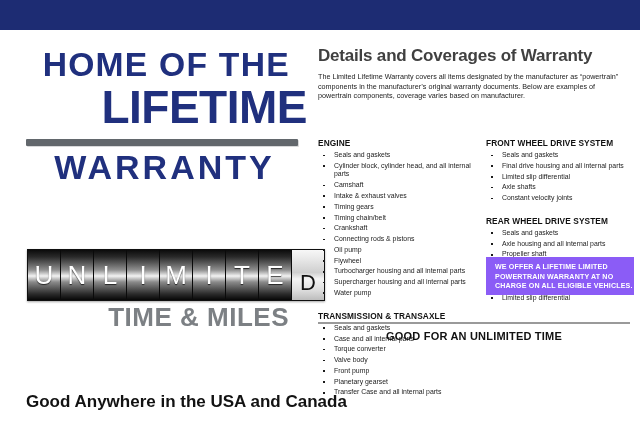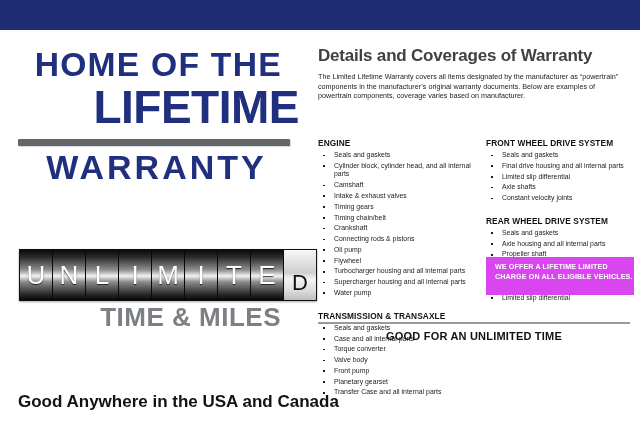--- a/index.html
+++ b/index.html
@@ -9,21 +9,21 @@
     font-family:"Liberation Sans", sans-serif;
     overflow:hidden;
     position:relative;
   }
   .page{position:relative;width:640px;height:426px;background:#fff;overflow:hidden;}
 
   
   .topband{position:absolute;left:0;top:0;width:640px;height:30px;background:#1d2c73;}
 
   
-  .left{position:absolute;left:0;top:30px;width:310px;height:354px;}
+  .left{position:absolute;left:8px;top:30px;width:310px;height:354px;}
 
   .hero-home{
     position:absolute;left:18px;top:18px;width:275px;
     font-weight:700;font-size:33px;line-height:33px;
     letter-spacing:1.2px;color:#20307e;
     text-align:center;white-space:nowrap;
     transform:scaleX(1.02);transform-origin:left center;
   }
   .hero-lifetime{
     position:absolute;left:14px;top:52px;width:285px;
@@ -113,21 +113,21 @@
   }
   ul.items li:before{
     content:"";position:absolute;left:5px;top:3.5px;
     width:1.6px;height:1.6px;background:#1b1b1b;
   }
   .sec-gap{height:11px;}
 
   
   .callout{
     position:absolute;left:176px;top:227px;width:148px;height:38px;
-    background:#d946ef;color:#ffffff;
+    background:#8b5cf6;color:#ffffff;
     box-sizing:border-box;padding:6px 0 0 9px;
     font-weight:700;font-size:7.1px;line-height:9.6px;letter-spacing:0.15px;
   }
 
   .rule-bottom{
     position:absolute;left:8px;top:292px;width:312px;height:2px;background:#9a9a9a;
   }
   .goodfor{
     position:absolute;left:8px;top:301px;width:312px;
     text-align:center;
@@ -218,20 +218,21 @@
             <li>U-joints</li>
             <li>Axle shafts</li>
             <li>Internal bearings</li>
             <li>Limited slip differential</li>
           </ul>
         </div>
     </div>
 
     <div class="callout">
       <div>WE OFFER A LIFETIME LIMITED</div>
+      <div>POWERTRAIN WARRANTY AT NO</div>
       <div>CHARGE ON ALL ELIGIBLE VEHICLES.</div>
     </div>
 
     <div class="rule-bottom"></div>
 
     <div class="goodfor">
       <div>GOOD FOR AN UNLIMITED TIME</div>
     </div>
   </div>
 

